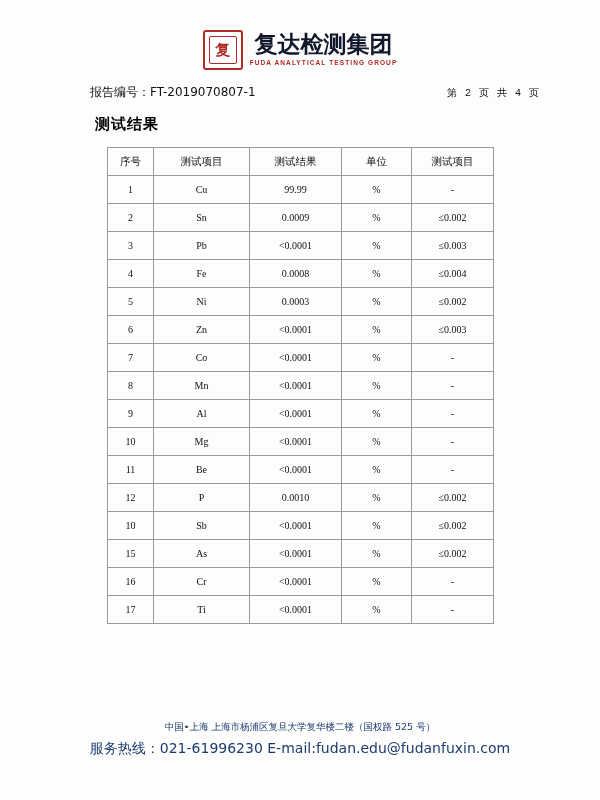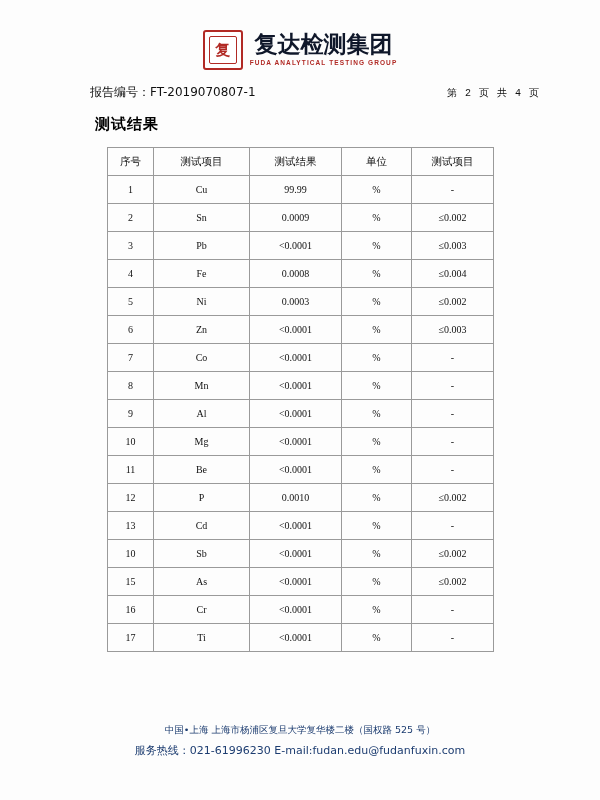--- a/index.html
+++ b/index.html
@@ -175,21 +175,21 @@
     text-align: center;
     color: #1b3a6b;
   }
   .footer-line1 {
     font-size: 9.5px;
     font-family: "DejaVu Sans", sans-serif;
     margin-bottom: 6px;
     color: #1c3c70;
   }
   .footer-line2 {
-    font-size: 11px;
+    font-size: 14px;
     font-family: "DejaVu Sans", sans-serif;
     color: #1c3c70;
   }
 </style>
 </head>
 <body>
 
 <div class="page">
 
   <div class="logo-block">
@@ -308,27 +308,20 @@
             <td class="cell-dash">-</td>
           </tr>
         <tr>
             <td class="cell-num">12</td>
             <td class="cell-sym">P</td>
             <td class="cell-num">0.0010</td>
             <td class="cell-sym">%</td>
             <td class="req-le">≤0.002</td>
           </tr>
         <tr>
-            <td class="cell-num">13</td>
-            <td class="cell-sym">Cd</td>
-            <td class="cell-num">&lt;0.0001</td>
-            <td class="cell-sym">%</td>
-            <td class="cell-dash">-</td>
-          </tr>
-        <tr>
             <td class="cell-num">10</td>
             <td class="cell-sym">Sb</td>
             <td class="cell-num">&lt;0.0001</td>
             <td class="cell-sym">%</td>
             <td class="req-le">≤0.002</td>
           </tr>
         <tr>
             <td class="cell-num">15</td>
             <td class="cell-sym">As</td>
             <td class="cell-num">&lt;0.0001</td>

